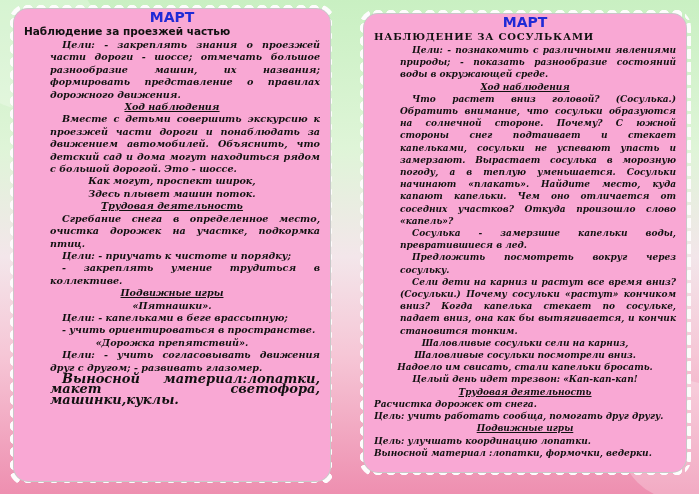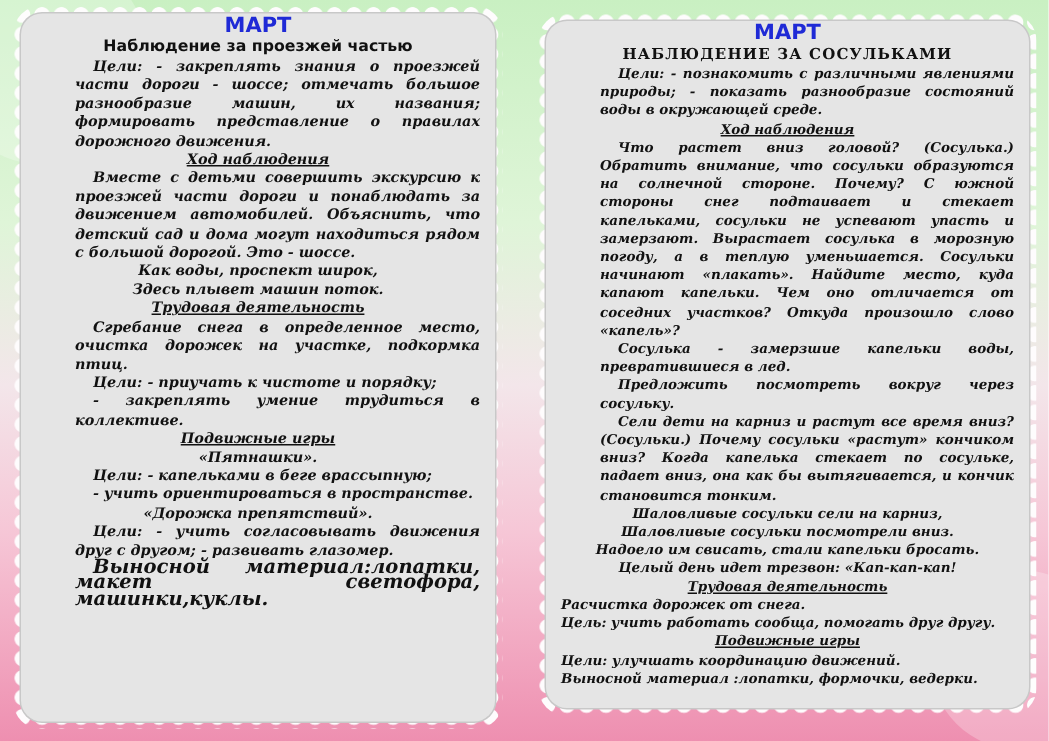--- a/index.html
+++ b/index.html
@@ -3,40 +3,40 @@
 <meta charset="utf-8">
 <style>
   html, body { margin:0; padding:0; }
   body {
     width:699px; height:494px; overflow:hidden; position:relative;
     background: linear-gradient(180deg, #c9f0c2 0%, #dff5d8 30%, #f3e6ea 52%, #f6c6d6 72%, #ee8fb0 100%);
     font-family: "DejaVu Serif", serif;
   }
   .bgdeco { position:absolute; border-radius:50%; opacity:.25; background:#ffffff; }
   .card {
-    position:absolute; background:#e5e5e5;
+    position:absolute; background:#f9a8d4;
     border-radius:14px;
     box-shadow: 0 0 0 1px #c8c8c8;
     color:#111;
   }
   .card::before {
     content:""; position:absolute; inset:-5px; border-radius:18px;
     background:
       radial-gradient(circle at 6px 6px, #fefcfd 5px, transparent 5.5px) 0 0/13px 13px;
     z-index:-1;
   }
   #left  { left:14px;  top:9px;  width:316px; height:472px; }
   #right { left:364px; top:14px; width:322px; height:458px; }
   .inner { position:absolute; left:10px; right:10px; top:0; bottom:0; }
   .month {
     text-align:center; font-family:"DejaVu Sans", sans-serif; font-weight:bold;
     color:#1f2ad6; font-size:14px; line-height:16px; margin-top:0;
   }
   .subtitle {
-    text-align:center; font-family:"DejaVu Sans", sans-serif; font-weight:bold;
+    text-align:left; font-family:"DejaVu Sans", sans-serif; font-weight:bold;
     font-size:10.5px; line-height:13px; margin:0 0 1px 0;
   }
   .subtitle.caps { font-family:"DejaVu Serif", serif; letter-spacing:.8px; font-size:10px; }
   p { margin:0; font-style:italic; font-weight:bold; font-size:9.6px; line-height:12.4px; text-align:justify; }
   p.ind { text-indent:12px;margin-left:26px; }
   p.c { text-align:center; }
   p.h { text-align:center; text-decoration:underline; }
   p.small { font-size:13px; line-height:10.5px; }
   #right p { font-size:9px; line-height:12.2px; }
 </style>
@@ -46,21 +46,21 @@
 <div class="bgdeco" style="left:-40px;top:-30px;width:140px;height:140px;"></div>
 <div class="bgdeco" style="left:620px;top:380px;width:120px;height:120px;"></div>
 
 <div class="card" id="left">
   <div class="inner">
     <div class="month">МАРТ</div>
     <div class="subtitle">Наблюдение за проезжей частью</div>
     <p class="ind">Цели: - закреплять знания о проезжей части дороги - шоссе; отмечать большое разнообразие машин, их названия; формировать представление о правилах дорожного движения.</p>
     <p class="h">Ход наблюдения</p>
     <p class="ind">Вместе с детьми совершить экскурсию к проезжей части дороги и понаблюдать за движением автомобилей. Объяснить, что детский сад и дома могут находиться рядом с большой дорогой. Это - шоссе.</p>
-    <p class="c">Как воды, проспект широк,</p>
+    <p class="c">Как могут, проспект широк,</p>
     <p class="c">Здесь плывет машин поток.</p>
     <p class="h">Трудовая деятельность</p>
     <p class="ind">Сгребание снега в определенное место, очистка дорожек на участке, подкормка птиц.</p>
     <p class="ind">Цели: - приучать к чистоте и порядку;</p>
     <p class="ind">- закреплять умение трудиться в коллективе.</p>
     <p class="h">Подвижные игры</p>
     <p class="c">«Пятнашки».</p>
     <p class="ind">Цели: - капельками в беге врассыпную;</p>
     <p class="ind">- учить ориентироваться в пространстве.</p>
     <p class="c">«Дорожка препятствий».</p>
@@ -80,16 +80,16 @@
     <p class="ind">Предложить посмотреть вокруг через сосульку.</p>
     <p class="ind">Сели дети на карниз и растут все время вниз? (Сосульки.) Почему сосульки «растут» кончиком вниз? Когда капелька стекает по сосульке, падает вниз, она как бы вытягивается, и кончик становится тонким.</p>
     <p class="c">Шаловливые сосульки сели на карниз,</p>
     <p class="c">Шаловливые сосульки посмотрели вниз.</p>
     <p class="c">Надоело им свисать, стали капельки бросать.</p>
     <p class="c">Целый день идет трезвон: «Кап-кап-кап!</p>
     <p class="h">Трудовая деятельность</p>
     <p>Расчистка дорожек от снега.</p>
     <p>Цель: учить работать сообща, помогать друг другу.</p>
     <p class="h">Подвижные игры</p>
-    <p>Цели: улучшать координацию движений.</p>
+    <p>Цель: улучшать координацию лопатки.</p>
     <p>Выносной материал :лопатки, формочки, ведерки.</p>
   </div>
 </div>
 
 </body></html>

